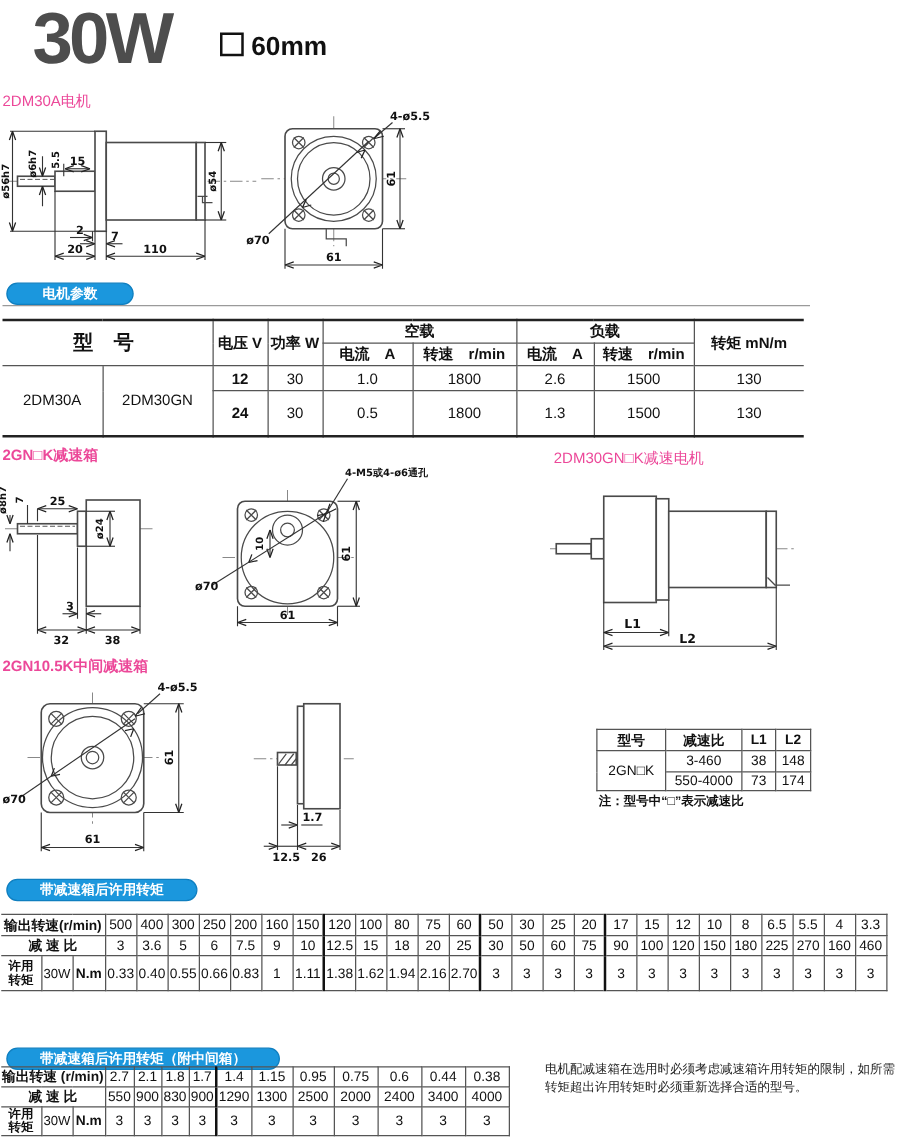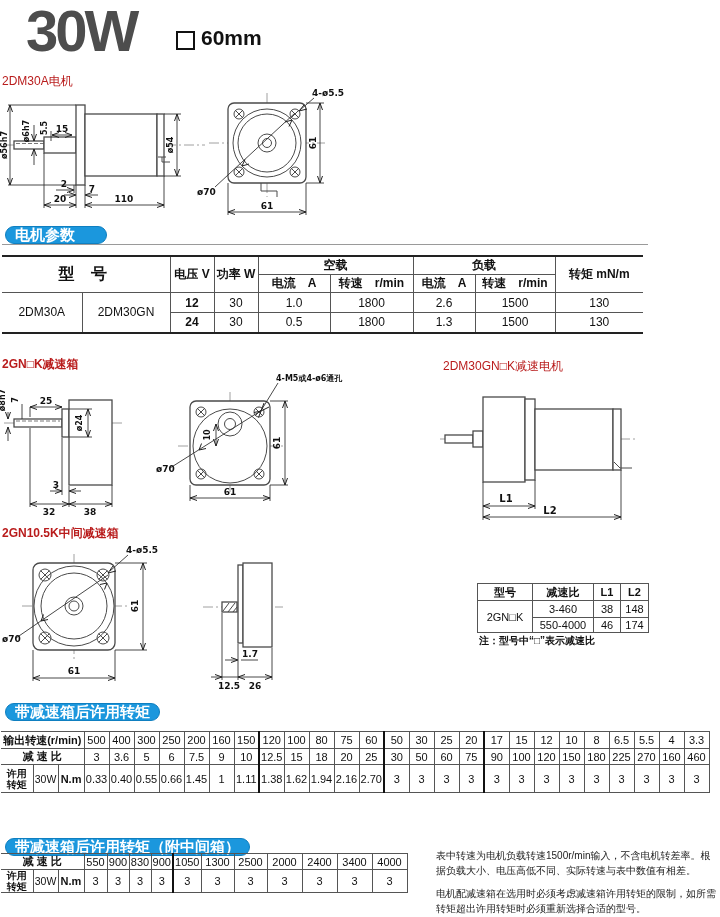--- a/index.html
+++ b/index.html
@@ -1,26 +1,26 @@
 <!DOCTYPE html>
 <html><head>
 <meta charset="utf-8">
 <style>
   html,body{margin:0;padding:0}
   body{width:720px;height:917px;position:relative;background:#fff;overflow:hidden;
        font-family:"Liberation Sans","DejaVu Sans",sans-serif;color:#111}
   .abs{position:absolute}
   .title{font-size:58px;font-weight:800;color:#4d4d4d;letter-spacing:-3px;line-height:1}
-  .sizebox{display:flex;align-items:flex-end;gap:6px}
+  .sizebox{display:flex;align-items:flex-start;gap:6px}
   .sq{display:inline-block;width:15px;height:15px;border:2.5px solid #111}
   .sizetxt{font-size:21px;font-weight:bold;color:#111}
-  .lbl{position:absolute;font-size:12px;color:#b91c1c;white-space:nowrap}
+  .lbl{position:absolute;font-size:12px;color:#ec4899;white-space:nowrap}
   .b{font-weight:bold}
   .pill{position:absolute;background:#1b97dd;border:1px solid #0f7fc0;color:#fff;font-weight:bold;
-        font-size:15px;line-height:14px;border-radius:9px;padding:1px 9px;
+        font-size:11px;line-height:14px;border-radius:9px;text-align:center;padding:1px 26px;
         box-sizing:border-box;white-space:nowrap}
   .hairline{position:absolute;height:1px;background:#9a9a9a}
   table.dtable{position:absolute;border-collapse:collapse;table-layout:fixed;background:transparent}
   .dtable th,.dtable td{border:1px solid #555;padding:0;margin:0;text-align:center;vertical-align:middle;
         overflow:hidden;white-space:nowrap;font-weight:normal}
   .pre{white-space:pre-line;line-height:1.25}
   
   .params{font-size:12px;border-top:2px solid #222;border-bottom:2px solid #222}
   .params th{font-weight:bold}
   .params tr>*:first-child{border-left:none}
@@ -350,21 +350,21 @@
     <td rowspan="2">2DM30A</td>
     <td rowspan="2">2DM30GN</td>
   <td class="c0">12</td>
         <td class="c1">30</td>
         <td class="c2">1.0</td>
         <td class="c3">1800</td>
         <td class="c4">2.6</td>
         <td class="c5">1500</td>
         <td class="c6">130</td>
       </tr>
-  <tr style="height:20px">
+  <tr style="height:36px">
         <td class="c0">24</td>
         <td class="c1">30</td>
         <td class="c2">0.5</td>
         <td class="c3">1800</td>
         <td class="c4">1.3</td>
         <td class="c5">1500</td>
         <td class="c6">130</td>
       </tr>
 </tbody>
   </table>
@@ -384,21 +384,21 @@
     <th>L2</th>
   </tr>
   <tr style="height:17px">
     <td rowspan="2" class="b">2GN□K</td>
     <td class="b">3-460</td>
     <td class="b">38</td>
     <td>148</td>
   </tr>
   <tr style="height:15px">
     <td>550-4000</td>
-    <td class="b">46</td>
+    <td class="b">73</td>
     <td>174</td>
   </tr>
 </tbody>
   </table>
 <div class="note" style="left:479px;top:634px;width:171px">注：型号中“□”表示减速比</div>
 
 <table class="dtable tq" style="left:1px;top:731px;width:708px">
   <colgroup>
     <col style="width:32px">
       <col style="width:25px">
@@ -464,21 +464,21 @@
       </tr>
   <tr style="height:28px">
     <th class="two">许用
 转矩</th>
     <th class="w30">30W</th>
     <th class="nm">N.m</th>
   <td class="c0">0.33</td>
         <td class="c1">0.40</td>
         <td class="c2">0.55</td>
         <td class="c3">0.66</td>
-        <td class="c4">1.45</td>
+        <td class="c4">0.83</td>
         <td class="c5">1</td>
         <td class="c6 thick">1.11</td>
         <td class="c7">1.38</td>
         <td class="c8">1.62</td>
         <td class="c9">1.94</td>
         <td class="c10">2.16</td>
         <td class="c11 thick">2.70</td>
         <td class="c12">3</td>
         <td class="c13">3</td>
         <td class="c14">3</td>
@@ -507,27 +507,41 @@
       <col style="width:22px">
     <col style="width:28px">
       <col style="width:33px">
       <col style="width:33px">
       <col style="width:35px">
     <col style="width:35px">
       <col style="width:35px">
       <col style="width:35px">
   </colgroup>
   <tbody>
+      <tr style="height:15px">
+    <th colspan="3">输出转速 (r/min)</th>
+  <td class="c0">2.7</td>
+        <td class="c1">2.1</td>
+        <td class="c2">1.8</td>
+        <td class="c3 thick">1.7</td>
+        <td class="c4">1.4</td>
+        <td class="c5">1.15</td>
+        <td class="c6">0.95</td>
+        <td class="c7">0.75</td>
+        <td class="c8">0.6</td>
+        <td class="c9">0.44</td>
+        <td class="c10">0.38</td>
+      </tr>
   <tr style="height:15px">
     <th colspan="3">减 速 比</th>
   <td class="c0">550</td>
         <td class="c1">900</td>
         <td class="c2">830</td>
         <td class="c3 thick">900</td>
-        <td class="c4">1050</td>
+        <td class="c4">1290</td>
         <td class="c5">1300</td>
         <td class="c6">2500</td>
         <td class="c7">2000</td>
         <td class="c8">2400</td>
         <td class="c9">3400</td>
         <td class="c10">4000</td>
       </tr>
   <tr style="height:23px">
     <th class="two">许用
 转矩</th>
@@ -542,15 +556,14 @@
         <td class="c6">3</td>
         <td class="c7">3</td>
         <td class="c8">3</td>
         <td class="c9">3</td>
         <td class="c10">3</td>
       </tr>
 </tbody>
   </table>
 
 <div class="notes" style="left:436px;top:849px;width:284px">
-  <p>表中转速为电机负载转速1500r/min输入，不含电机转差率。根据负载大小、电压高低不同、实际转速与表中数值有相差。</p>
   <p>电机配减速箱在选用时必须考虑减速箱许用转矩的限制，如所需转矩超出许用转矩时必须重新选择合适的型号。</p>
 </div>
 
 </body></html>

